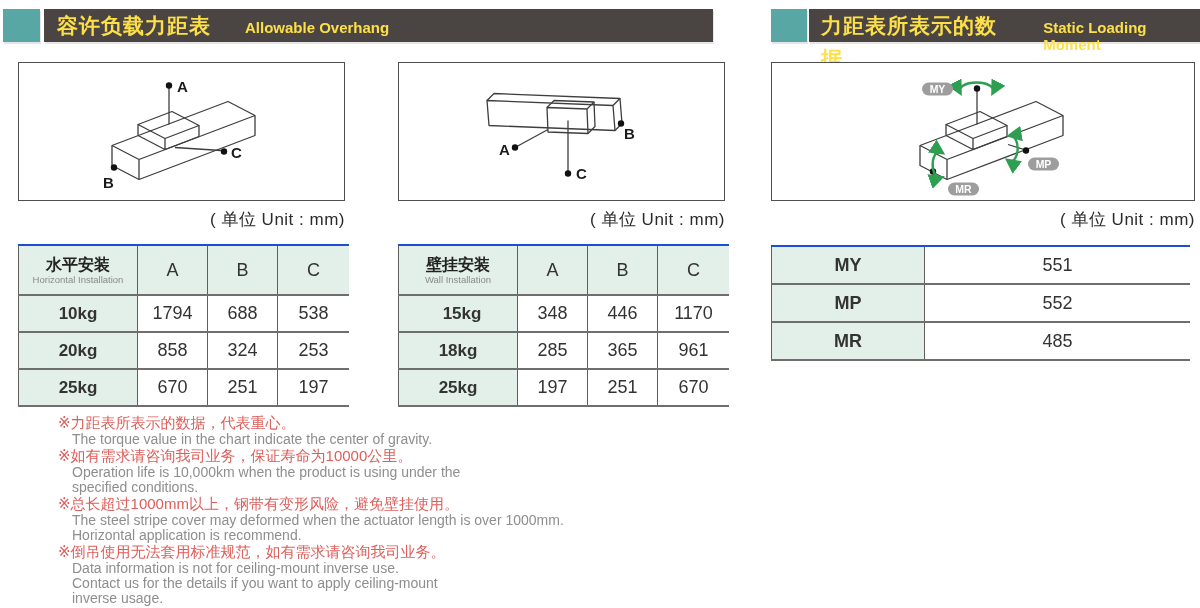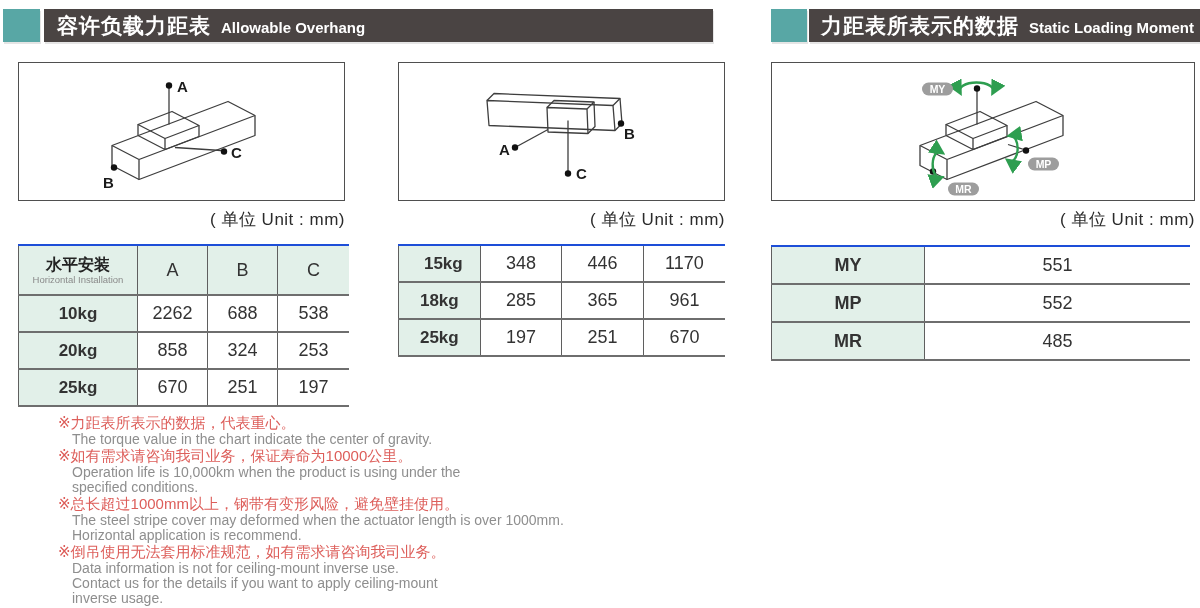--- a/index.html
+++ b/index.html
@@ -5,22 +5,23 @@
   html,body { margin:0; padding:0; background:#ffffff; }
   .page {
     position:relative; width:1200px; height:608px; background:#ffffff;
     font-family:"Liberation Sans","DejaVu Sans",sans-serif; overflow:hidden;
   }
   .abs { position:absolute; }
 
   
   .teal-sq { background:#58a7a5; box-shadow:1px 2px 0 rgba(0,0,0,0.10); }
   .hdr-bar {
-    background:#4a4443; color:#ffffff; display:flex; align-items:baseline;
+    background:#4a4443; color:#fde047; display:flex; align-items:baseline;
     box-shadow:1px 2px 0 rgba(0,0,0,0.10);
+    gap:24px;
   }
   .hdr-zh { font-size:21px; font-weight:bold; letter-spacing:1px; line-height:33px; }
   .hdr-en { font-size:15px; font-weight:bold; margin-left:10px; }
 
   
   .dbox { border:1.5px solid #4f4f4f; background:#ffffff; box-sizing:border-box; }
   .dbox svg { display:block; width:100%; height:100%; }
 
   .unit { font-size:17px; color:#2b2b2b; text-align:right; letter-spacing:0.5px; }
 
@@ -162,41 +163,50 @@
       <td class="mint" style="width:118px; height:48px;">
         <div class="rowhdr-zh">水平安装</div>
         <div class="rowhdr-en">Horizontal Installation</div>
       </td>
       <td class="mint abc-cell" style="width:69px;">A</td>
       <td class="mint abc-cell" style="width:69px;">B</td>
       <td class="mint abc-cell" style="width:71px;">C</td>
     </tr>
     <tr>
       <td class="mint load-cell" style="height:35px;">10kg</td>
-      <td class="val-cell">2262</td>
+      <td class="val-cell">1794</td>
       <td class="val-cell">688</td>
       <td class="val-cell">538</td>
     </tr>
     <tr>
       <td class="mint load-cell" style="height:35px;">20kg</td>
       <td class="val-cell">858</td>
       <td class="val-cell">324</td>
       <td class="val-cell">253</td>
     </tr>
     <tr>
       <td class="mint load-cell" style="height:35px;">25kg</td>
       <td class="val-cell">670</td>
       <td class="val-cell">251</td>
       <td class="val-cell">197</td>
     </tr>
   </tbody>
     </table>
 
   <table class="spec abs" style="left:398px; top:244px; width:327px;">
     <tbody>
+        <tr>
+      <td class="mint" style="width:118px; height:48px;">
+        <div class="rowhdr-zh">壁挂安装</div>
+        <div class="rowhdr-en">Wall Installation</div>
+      </td>
+      <td class="mint abc-cell" style="width:69px;">A</td>
+      <td class="mint abc-cell" style="width:69px;">B</td>
+      <td class="mint abc-cell" style="width:71px;">C</td>
+    </tr>
     <tr>
       <td class="mint load-cell" style="height:35px;padding-left:8px;">15kg</td>
       <td class="val-cell">348</td>
       <td class="val-cell">446</td>
       <td class="val-cell">1170</td>
     </tr>
     <tr>
       <td class="mint load-cell" style="height:35px;">18kg</td>
       <td class="val-cell">285</td>
       <td class="val-cell">365</td>

